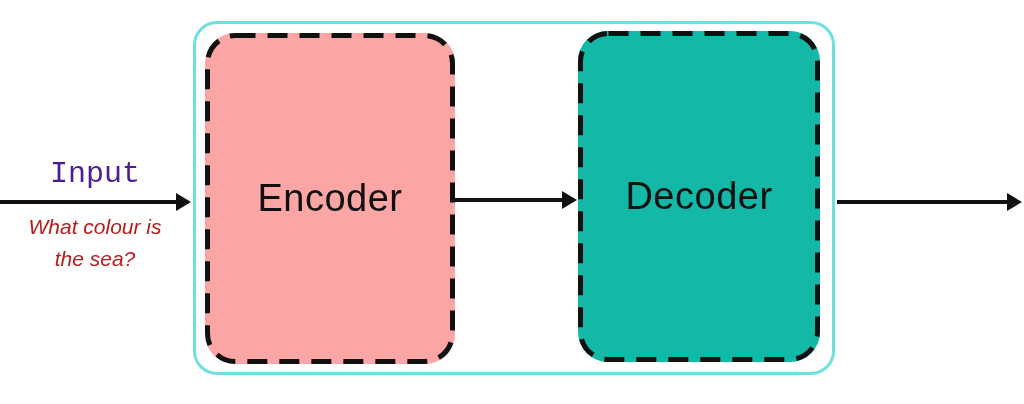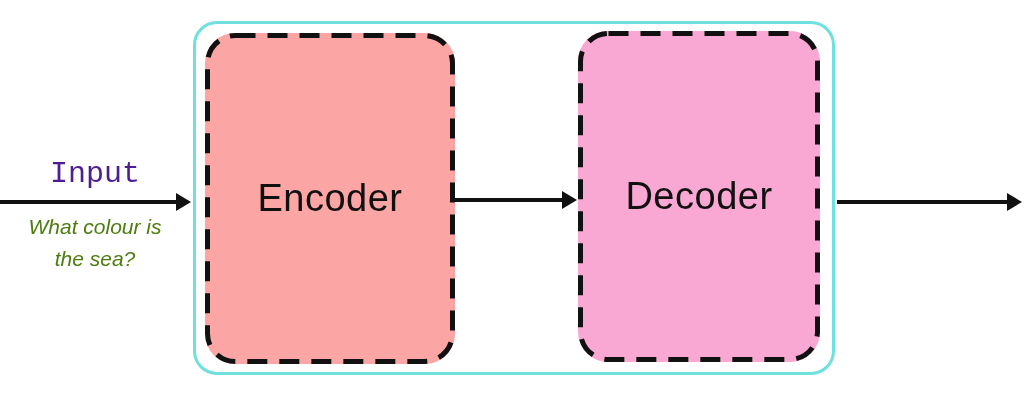--- a/index.html
+++ b/index.html
@@ -77,21 +77,21 @@
   .label-input  { left: 0px;   top: 157px; width: 190px; color: #45ACE9; }
   .label-output { left: 836px; top: 159px; width: 188px; color: #5A6FDC; }
 
   .side-text {
     position: absolute;
     text-align: center;
     font-style: italic;
     font-weight: 500;
     font-size: 21px;
     line-height: 1.5;
-    color: #4d7c0f;
+    color: #b91c1c;
   }
   .text-input  { left: 0px;   top: 211px; width: 190px; }
   .text-output { left: 830px; top: 213px; width: 194px; }
 </style>
 </head>
 <body>
 
 <div class="canvas">
 
   <div class="outer-container"></div>
@@ -110,21 +110,21 @@
     <svg class="dash-border" viewBox="0 0 250 331">
       <rect x="2.5" y="2.5" width="245" height="326" rx="28" ry="28" fill="none" stroke="#111111" stroke-width="5" stroke-dasharray="20 12"></rect>
     </svg>
     <div class="block-label">Encoder</div>
   </div>
 
   <div class="arrow arrow-middle">
     <span class="arrowhead"></span>
   </div>
 
-  <div class="block block-decoder" style="background-color: #f9a8d4;">
+  <div class="block block-decoder" style="background-color: #14b8a6;">
     <svg class="dash-border" viewBox="0 0 242 331">
       <rect x="2.5" y="2.5" width="237" height="326" rx="28" ry="28" fill="none" stroke="#111111" stroke-width="5" stroke-dasharray="20 12"></rect>
     </svg>
     <div class="block-label">Decoder</div>
   </div>
 
   <div class="arrow arrow-output">
     <span class="arrowhead"></span>
   </div>
 

